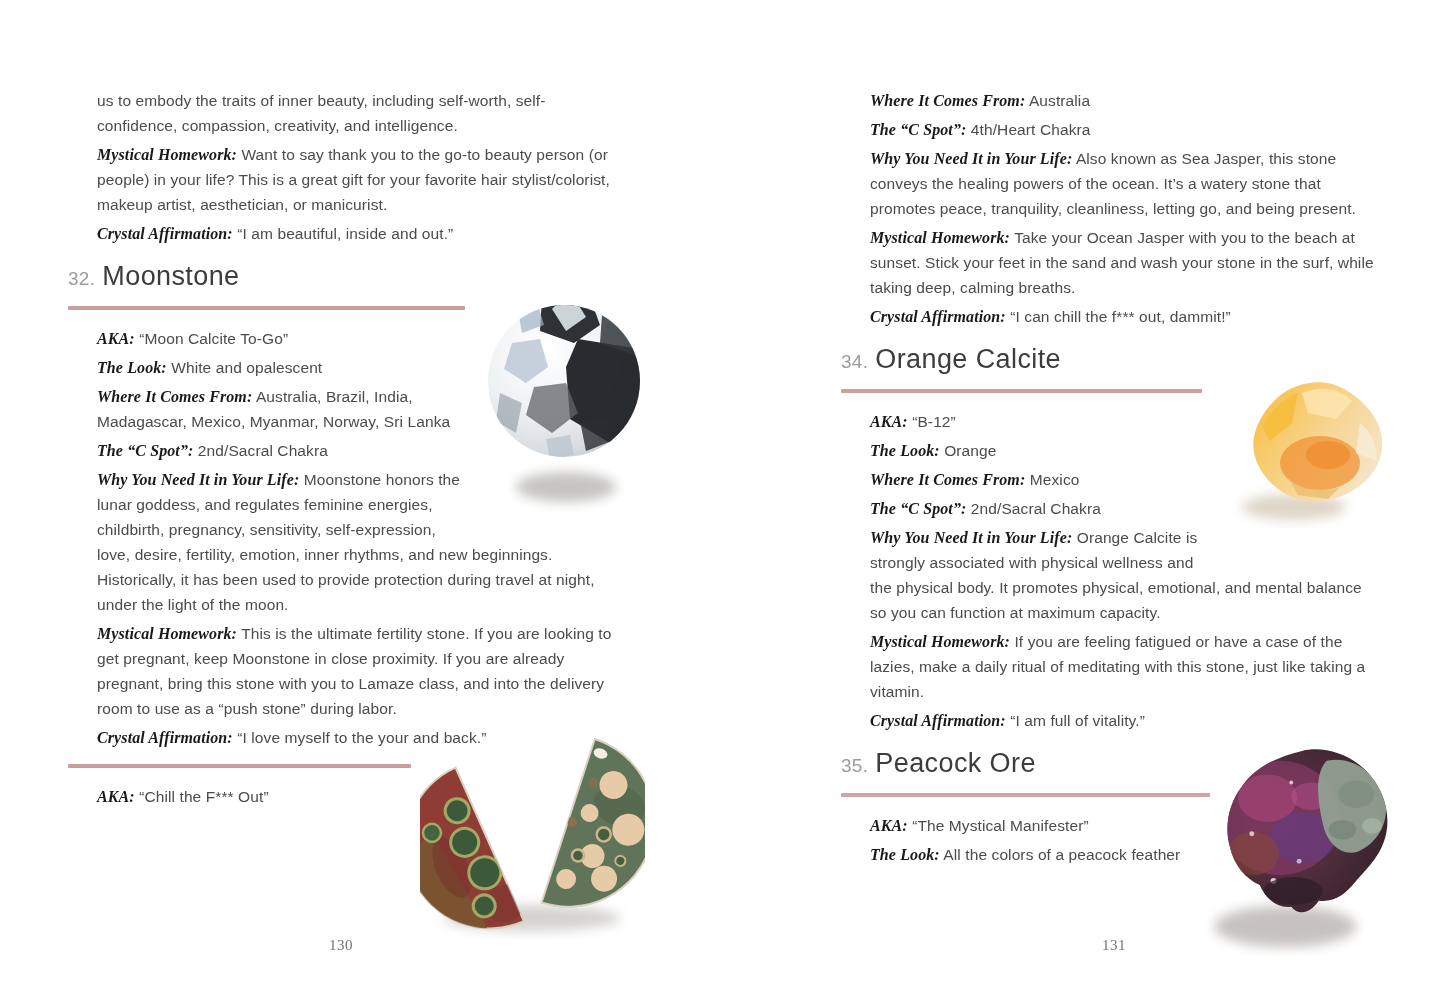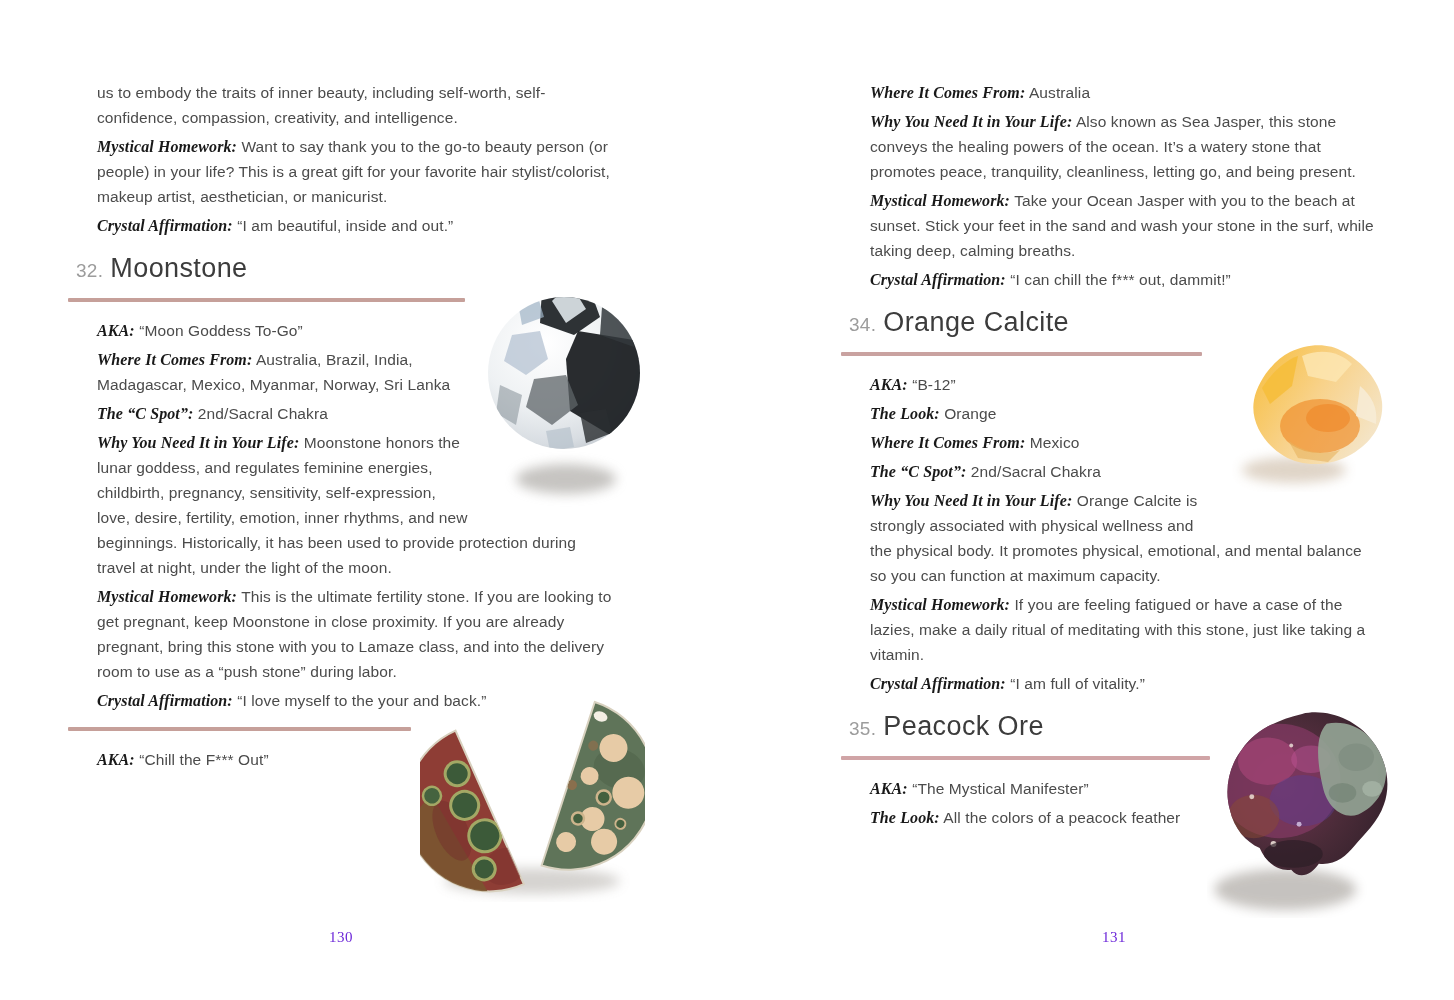--- a/index.html
+++ b/index.html
@@ -3,60 +3,60 @@
 <meta charset="utf-8">
 <style>
   * { margin:0; padding:0; box-sizing:border-box; }
   html,body { background:#ffffff; }
   body {
     width:1454px; height:1000px; position:relative; overflow:hidden;
     font-family:"Liberation Sans", sans-serif;
     -webkit-font-smoothing:antialiased;
   }
   .spread { position:relative; width:1454px; height:1000px; }
-  .page { position:absolute; top:0; height:964px; width:727px; }
+  .page { position:absolute; top:8px; height:964px; width:727px; }
   .page-left  { left:0; }
   .page-right { left:727px; }
 
   .content { position:absolute; top:80px; }
   .page-left  .content { left:68px;  width:547px; }
   .page-right .content { left:114px; width:541px; }
 
   
   .entries { margin-left:29px; }
   .entry { font-size:15.5px; line-height:25px; color:#4b4b4b; margin:0 0 4px 0; letter-spacing:0.1px; }
   .lbl {
     font-family:"Liberation Serif", serif;
     font-weight:bold; font-style:italic;
     color:#191919; font-size:16px;
   }
   .txt { color:#4b4b4b; }
 
   
   .section { margin-top:14px; }
-  .heading { font-weight:400; line-height:32px; margin:8px; }
+  .heading { font-weight:400; line-height:32px; margin:0; }
   .heading .num { font-size:19px; color:#9c9c9c; margin-right:7px; letter-spacing:0.3px; }
   .heading .ttl { font-size:27px; color:#3c3c3c; letter-spacing:0.4px; }
   .rule { height:4px; background:#c6a09a; margin:11px 0 16px 0; border-radius:1px; }
   .rule-ms { width:397px; }
   .rule-oj { width:343px; }
   .rule-oc { width:361px; background:#c9a2a0; }
   .rule-po { width:369px; background:#d0a4a6; }
 
   
   .photo { float:right; position:relative; }
   .photo svg { display:block; }
   .photo.ms { width:165px; height:228px; margin:-35px -32px 8px 14px; }
   .photo.oj { width:225px; height:205px; margin:-50px -30px 8px 14px; }
   .photo.oc { width:165px; height:175px; margin:-30px -15px 8px 14px; }
   .photo.po { width:200px; height:212px; margin:-70px -25px 8px 14px; }
 
   .page-num {
     position:absolute; top:929px; width:50px; text-align:center;
-    font-family:"Liberation Serif", serif; font-size:15px; color:#6d28d9;
+    font-family:"Liberation Serif", serif; font-size:15px; color:#737373;
     letter-spacing:0.5px;
   }
   .page-left  .page-num { left:316px; }
   .page-right .page-num { left:362px; }
 </style>
 </head>
 <body>
 
 <div class="spread">
 
@@ -108,21 +108,25 @@
                 <path d="M98,130 L124,126 L130,150 L104,160 Z" fill="#2a2e31" opacity="0.8"></path>
                 <path d="M18,102 L40,112 L34,142 L14,130 Z" fill="#8e979e" opacity="0.6"></path>
                 <path d="M64,148 L88,144 L92,164 L68,168 Z" fill="#b6c2cc" opacity="0.7"></path>
                 <path d="M88,0 L104,26 L84,40 L70,18 Z" fill="#dfe6ea" opacity="0.9"></path>
                 <path d="M36,20 L56,14 L62,34 L40,42 Z" fill="#9fb4c6" opacity="0.7"></path>
               </g>
             </svg>
           </div>
           <p class="entry">
             <span class="lbl">AKA:</span>
-            <span class="txt">“Moon Goddess To-Go”</span>
+            <span class="txt">“Moon Calcite To-Go”</span>
+          </p>
+          <p class="entry">
+            <span class="lbl">The Look:</span>
+            <span class="txt">White and opalescent</span>
           </p>
           <p class="entry">
             <span class="lbl">Where It Comes From:</span>
             <span class="txt">Australia, Brazil, India, Madagascar, Mexico, Myanmar, Norway, Sri Lanka</span>
           </p>
           <p class="entry">
             <span class="lbl">The “C Spot”:</span>
             <span class="txt">2nd/Sacral Chakra</span>
           </p>
           <p class="entry">
@@ -200,20 +204,24 @@
 
   <div class="page page-right">
     <div class="content">
 
       <div class="entries">
         <p class="entry">
           <span class="lbl">Where It Comes From:</span>
           <span class="txt">Australia</span>
         </p>
         <p class="entry">
+          <span class="lbl">The “C Spot”:</span>
+          <span class="txt">4th/Heart Chakra</span>
+        </p>
+        <p class="entry">
           <span class="lbl">Why You Need It in Your Life:</span>
           <span class="txt">Also known as Sea Jasper, this stone conveys the healing powers of the ocean. It’s a watery stone that promotes peace, tranquility, cleanliness, letting go, and being present.</span>
         </p>
         <p class="entry">
           <span class="lbl">Mystical Homework:</span>
           <span class="txt">Take your Ocean Jasper with you to the beach at sunset. Stick your feet in the sand and wash your stone in the surf, while taking deep, calming breaths.</span>
         </p>
         <p class="entry">
           <span class="lbl">Crystal Affirmation:</span>
           <span class="txt">“I can chill the f*** out, dammit!”</span>

